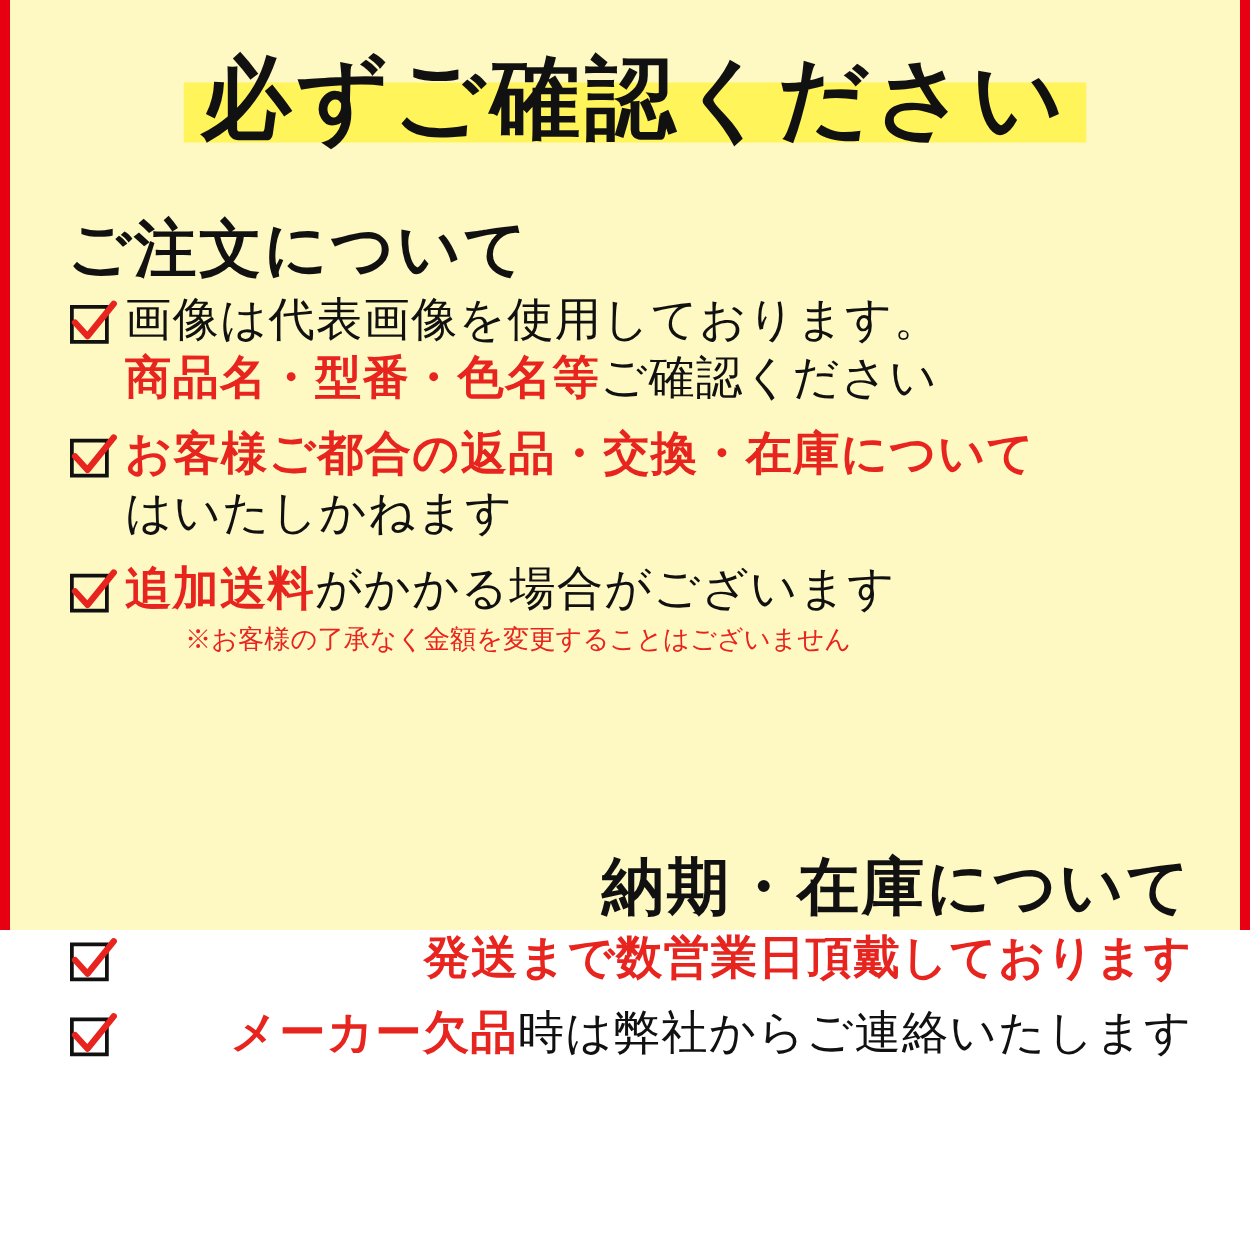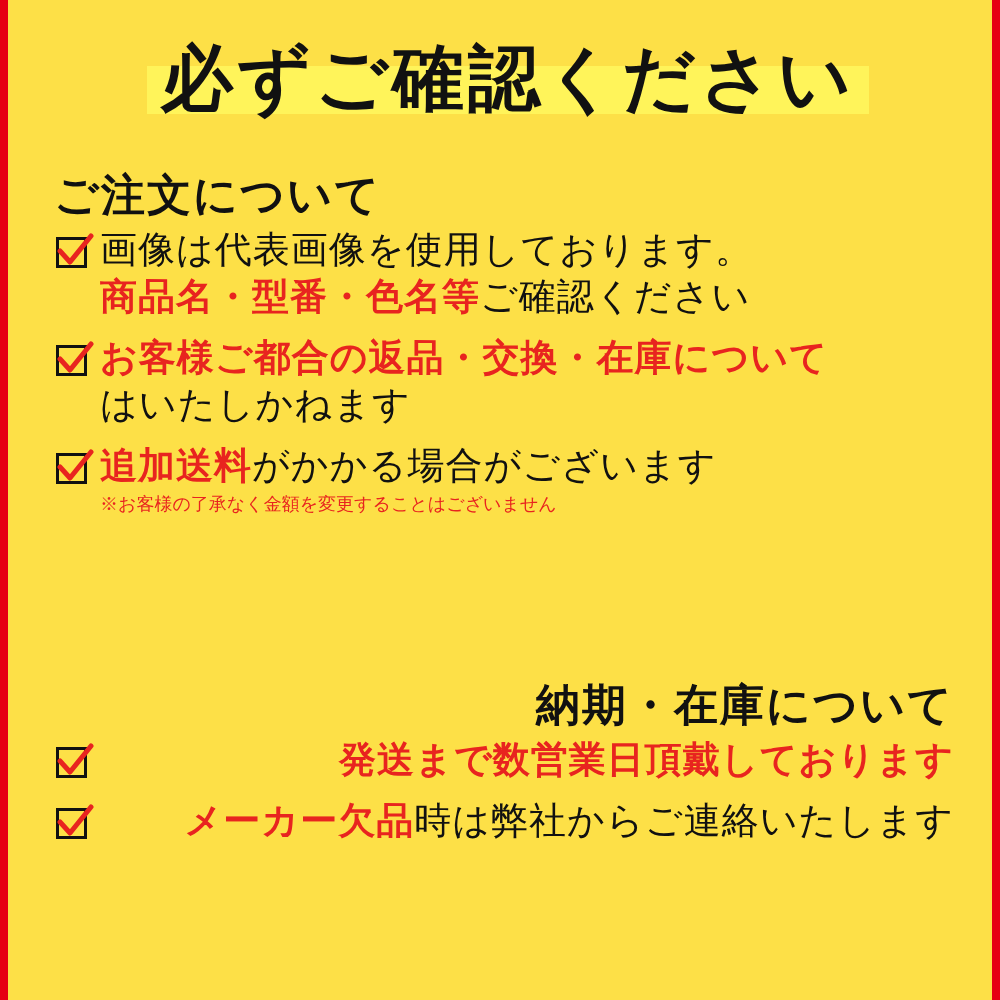--- a/index.html
+++ b/index.html
@@ -10,25 +10,25 @@
   body {
     width: 1000px;
     height: 1000px;
     font-family: "Liberation Serif", "DejaVu Serif", serif;
     position: relative;
     overflow: hidden;
   }
   #page {
     position: relative;
     width: 1000px;
-    height: 1000px;
+    height: 744px;
     box-sizing: border-box;
     border-left: 8px solid #e60012;
     border-right: 8px solid #e60012;
-    background: #fde047;
+    background: #fef9c3;
   }
   .title-wrap {
     position: absolute;
     top: 38px;
     left: 0;
     width: 1000px;
     text-align: center;
   }
   .title-inner {
     display: inline-block;
@@ -56,21 +56,21 @@
     white-space: nowrap;
   }
   .section {
     position: absolute;
     left: 46px;
     width: 900px;
   }
   .section-heading {
     font-family: "DejaVu Serif", "Liberation Serif", serif;
     font-weight: bold;
-    font-size: 44px;
+    font-size: 50px;
     letter-spacing: 2px;
     color: #111111;
     line-height: 1.15;
     margin: 0 0 6px 0;
     white-space: nowrap;
   }
   .item {
     display: flex;
     align-items: flex-start;
     margin-bottom: 14px;
@@ -110,26 +110,27 @@
     letter-spacing: 1px;
     color: #111111;
     white-space: nowrap;
   }
   .line.red, .red {
     color: #e8241f;
     font-weight: bold;
   }
   .note {
     font-family: "DejaVu Serif", "Liberation Serif", serif;
-    font-size: 18px;
+    font-size: 21px;
     letter-spacing: 0px;
     color: #e8241f;
     line-height: 1.3;
     white-space: nowrap;
     margin-top: 2px;
+    margin-left: 48px;
   }
   #sec-order { top: 170px; }
   #sec-delivery { top: 680px; text-align: right; }
 </style>
 </head>
 <body>
 
 <div id="page">
 
   <div class="title-wrap">

